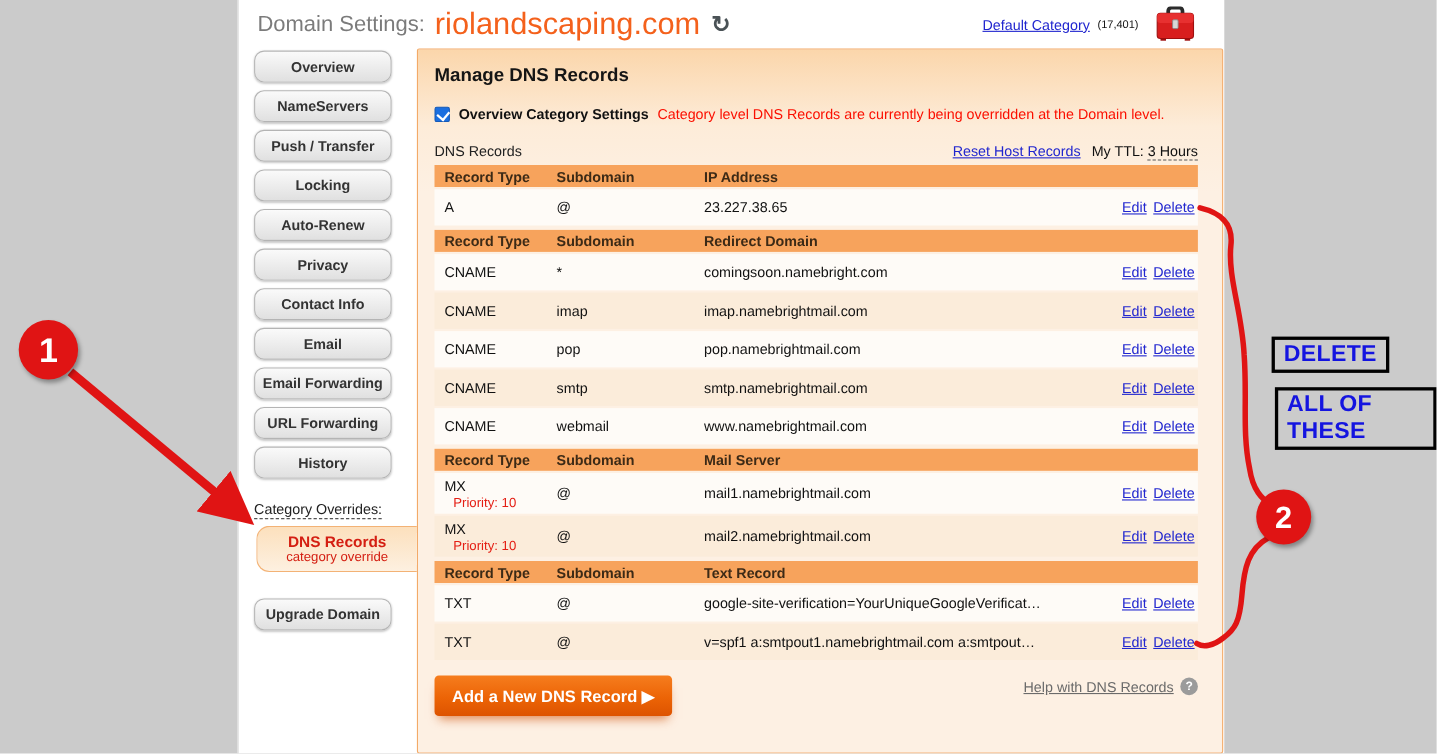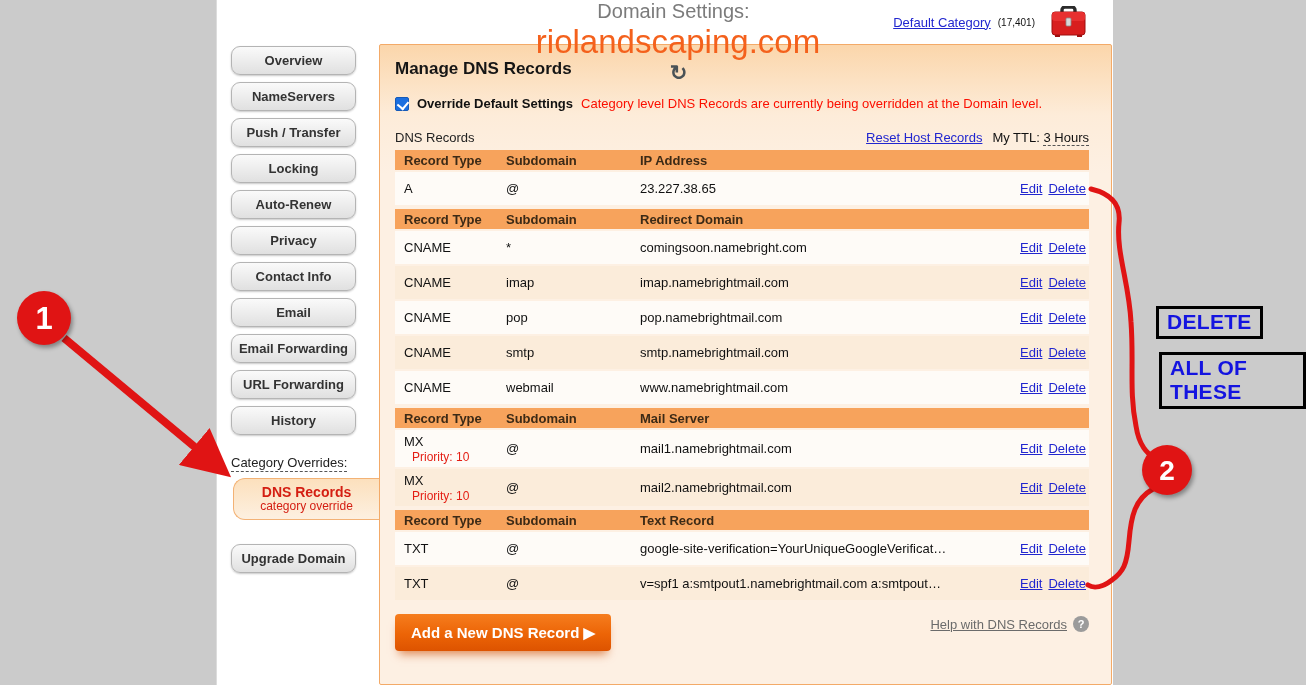--- a/index.html
+++ b/index.html
@@ -9,24 +9,24 @@
     background:#cbcbcb;
     position:relative;
     overflow:hidden;
   }
   .page {
     position:absolute; left:216px; top:0; width:897px; height:685px;
     background:#ffffff; border-left:1px solid #dcdcdc;
   }
   
   .page-header {
-    height:44px; display:flex; align-items:center; padding-left:17px; position:relative;flex-direction:column;
+    height:44px; display:flex; align-items:center; padding-left:17px; position:relative;
   }
   .ph-title { color:#7b7b7b; font-size:20px; }
-  .ph-domain { color:#f4611c; font-size:33px; margin-left:9px; }
+  .ph-domain { color:#f4611c; font-size:28px; margin-left:9px; }
   .refresh-ic { color:#4a5256; font-size:21px; margin-left:10px; font-weight:bold; cursor:pointer; }
   .ph-right { position:absolute; right:26px; top:0; height:44px; display:flex; align-items:center; gap:7px; }
   .cat-link { color:#2126cf; text-decoration:underline; font-size:13px; cursor:pointer; }
   .cat-count { color:#111; font-size:10px; }
   .briefcase { width:37px; height:32px; margin-left:8px; }
   
   .content { display:flex; padding-left:14px; }
   .sidebar { width:148px; flex:none; padding-top:2px; }
   .side-btn {
     width:125px; height:29px; margin-bottom:7px;
@@ -167,21 +167,21 @@
       <div class="upgrade-wrap">
         <div class="side-btn">Upgrade Domain</div>
       </div>
     </div>
 
     <div class="panel">
       <div class="panel-title">Manage DNS Records</div>
 
       <div class="chk-row">
         <span class="chk"></span>
-        <span class="chk-label">Override Default Settings</span>
+        <span class="chk-label">Overview Category Settings</span>
         <span class="chk-warn">Category level DNS Records are currently being overridden at the Domain level.</span>
       </div>
 
       <div class="dns-bar">
         <span class="dns-bar-label">DNS Records</span>
         <span class="dns-bar-right">
           <a class="reset-link">Reset Host Records</a>
           <span>
             <span class="ttl-label">My TTL:</span>
             <span class="ttl-value">3 Hours</span>

